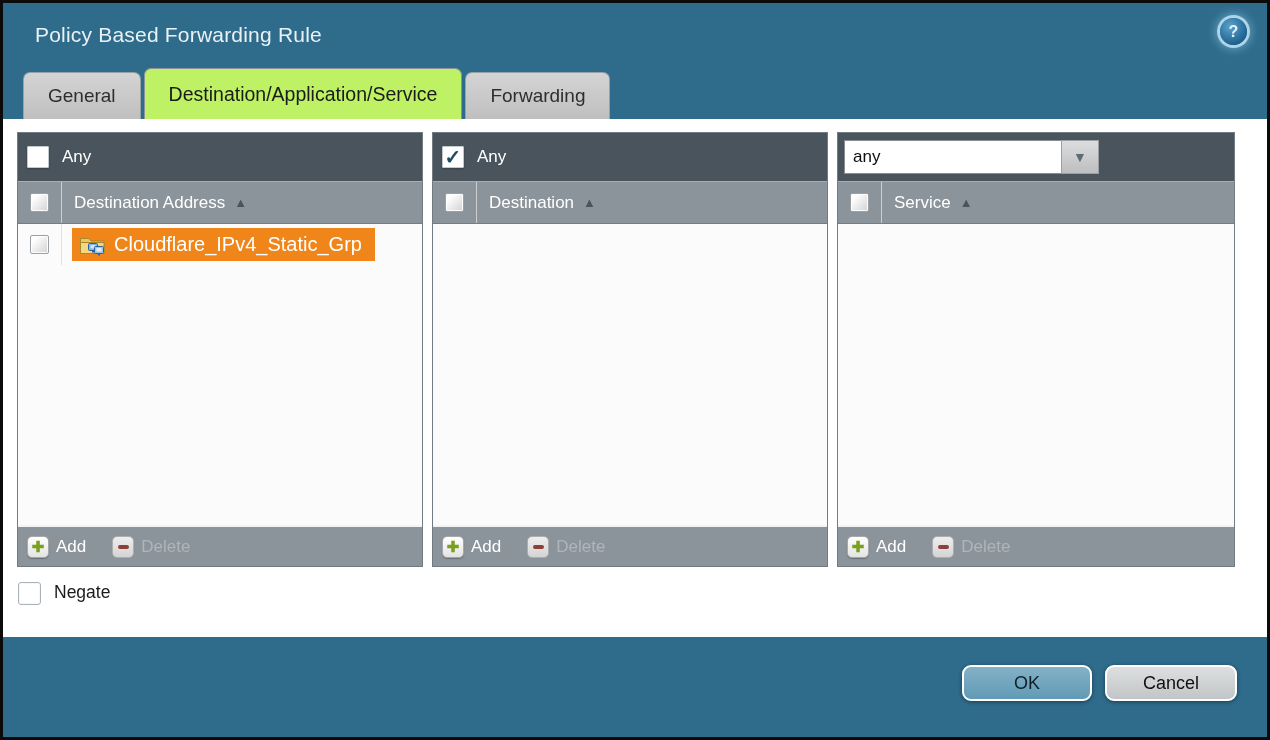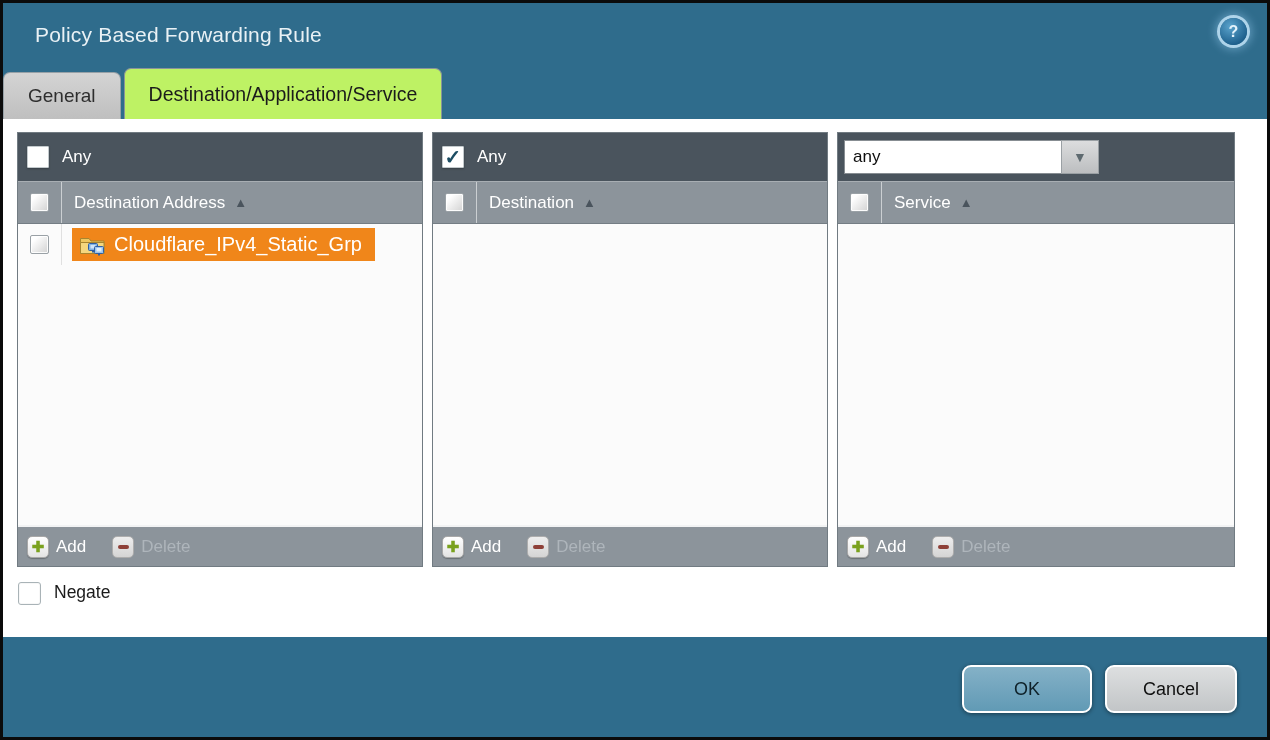--- a/index.html
+++ b/index.html
@@ -26,21 +26,21 @@
     width:27px; height:27px; border-radius:50%;
     background:radial-gradient(circle at 38% 32%, #5AA3CC, #1C5E8B 75%);
     box-shadow:0 0 0 3px rgba(190,225,245,0.85), 0 0 8px 5px rgba(150,205,240,0.45);
     color:#E3F2FB; font-size:16px; font-weight:bold;
     display:flex; align-items:center; justify-content:center;
     cursor:pointer;
   }
   
   .tabrow {
     height:52px; display:flex; align-items:flex-end;
-    gap:3px;
+    gap:3px;margin-left:20px;
   }
   .tab {
     height:47px; display:flex; align-items:center;
     padding:0 24px; font-size:19px; color:#2e2e2e;
     background:linear-gradient(#d4d4d4,#bfbfbf);
     border:1px solid #97a1a7; border-bottom:none;
     border-radius:7px 7px 0 0; cursor:pointer; white-space:nowrap;
   }
   .tab.active {
     height:51px; background:#bef264; color:#1b1b1b;
@@ -152,21 +152,21 @@
     display:flex; align-items:flex-start; gap:13px;
     margin-top:15px; margin-left:1px; width:max-content;
   }
   .negate-label { font-size:17.5px; color:#1b1b1b; }
   
   .bottombar {
     flex:1; display:flex; justify-content:flex-end; align-items:flex-start;
     padding:28px 30px 0 0; gap:13px;
   }
   .btn {
-    height:48px; border:2px solid #ffffff; border-radius:9px;
+    height:36px; border:2px solid #ffffff; border-radius:9px;
     font-family:"Liberation Sans", sans-serif;
     font-size:18px; cursor:pointer;
     box-shadow:0 1px 4px rgba(0,0,0,0.45);
   }
   .btn-ok {
     width:130px; background:linear-gradient(#84B1c7,#619ab5);
     color:#0e2129;
   }
   .btn-cancel {
     width:132px; background:linear-gradient(#dddfe0,#c2c5c7);
@@ -179,20 +179,21 @@
 <div class="frame">
 
   <div class="titlebar">
     <span class="title">Policy Based Forwarding Rule</span>
     <div class="help-icon">?</div>
   </div>
 
   <div class="tabrow">
     <div class="tab">General</div>
     <div class="tab active">Destination/Application/Service</div>
+    <div class="tab">Forwarding</div>
   </div>
 
   <div class="content">
     <div class="columns">
 
       <div class="col col-dest">
         <div class="bar-top">
           <span class="cb cb-any"></span>
           <span class="any-label">Any</span>
         </div>

